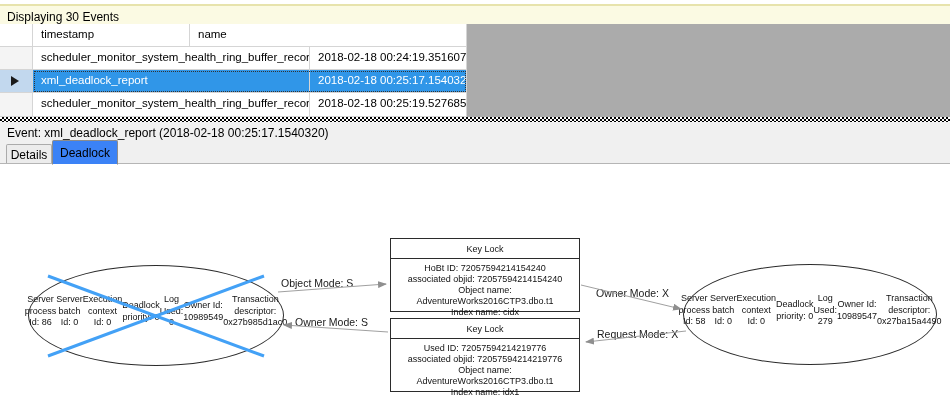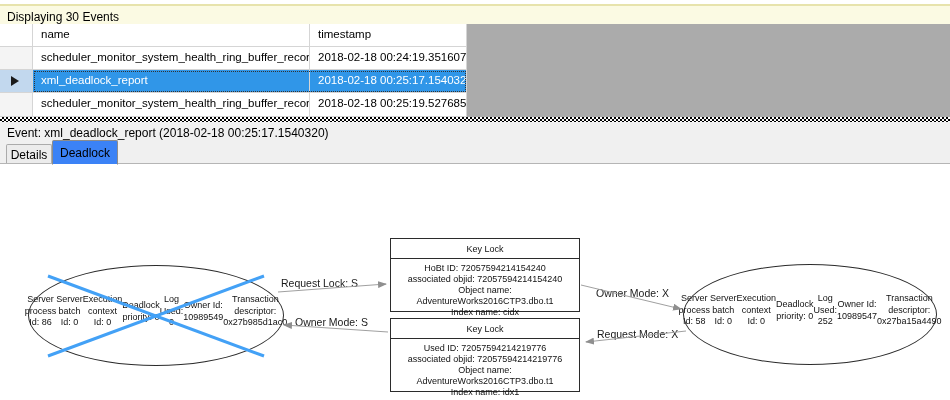--- a/index.html
+++ b/index.html
@@ -95,22 +95,22 @@
 <div id="app">
 
   <div class="info-bar">
     <span>Displaying 30 Events</span>
   </div>
 
   <div class="grid">
     <div class="grow">
       <div class="cell c-rowhead" style="background:#fff;"></div>
       <div class="cells">
+        <div class="cell c-time">timestamp</div>
         <div class="cell c-name">name</div>
-        <div class="cell c-time">timestamp</div>
       </div>
     </div>
 
     <div class="grow">
       <div class="cell c-rowhead"></div>
       <div class="cells">
         <div class="cell c-name">scheduler_monitor_system_health_ring_buffer_recorded</div>
         <div class="cell c-time">2018-02-18 00:24:19.3516078</div>
       </div>
     </div>
@@ -153,21 +153,21 @@
       <div>Log Used: 0</div>
       <div>Owner Id: 10989549</div>
       <div>Transaction descriptor: 0x27b985d1ac0</div>
     </div>
 
     <div class="gnode ellipse node-right">
       <div>Server process Id: 58</div>
       <div>Server batch Id: 0</div>
       <div>Execution context Id: 0</div>
       <div>Deadlock priority: 0</div>
-      <div>Log Used: 252</div>
+      <div>Log Used: 279</div>
       <div>Owner Id: 10989547</div>
       <div>Transaction descriptor: 0x27ba15a4490</div>
     </div>
 
     <div class="gnode lockbox lock-top">
       <div class="lock-title">Key Lock</div>
       <div class="lock-body">
         <div>HoBt ID: 72057594214154240</div>
         <div>associated objid: 72057594214154240</div>
         <div>Object name: AdventureWorks2016CTP3.dbo.t1</div>
@@ -178,21 +178,21 @@
     <div class="gnode lockbox lock-bottom">
       <div class="lock-title">Key Lock</div>
       <div class="lock-body">
         <div>Used ID: 72057594214219776</div>
         <div>associated objid: 72057594214219776</div>
         <div>Object name: AdventureWorks2016CTP3.dbo.t1</div>
         <div>Index name: idx1</div>
       </div>
     </div>
 
-    <div class="edge-label el-1">Request Lock: S</div>
+    <div class="edge-label el-1">Object Mode: S</div>
     <div class="edge-label el-2">Owner Mode: S</div>
     <div class="edge-label el-3">Owner Mode: X</div>
     <div class="edge-label el-4">Request Mode: X</div>
 
     <svg class="graph-svg" viewBox="0 0 950 236" xmlns="http://www.w3.org/2000/svg">
       <defs>
         <marker id="arr" markerWidth="9" markerHeight="7" refX="8" refY="3.5" orient="auto" markerUnits="userSpaceOnUse">
           <path d="M0,0 L9,3.5 L0,7 Z" fill="#8F8F8F"></path>
         </marker>
       </defs>

